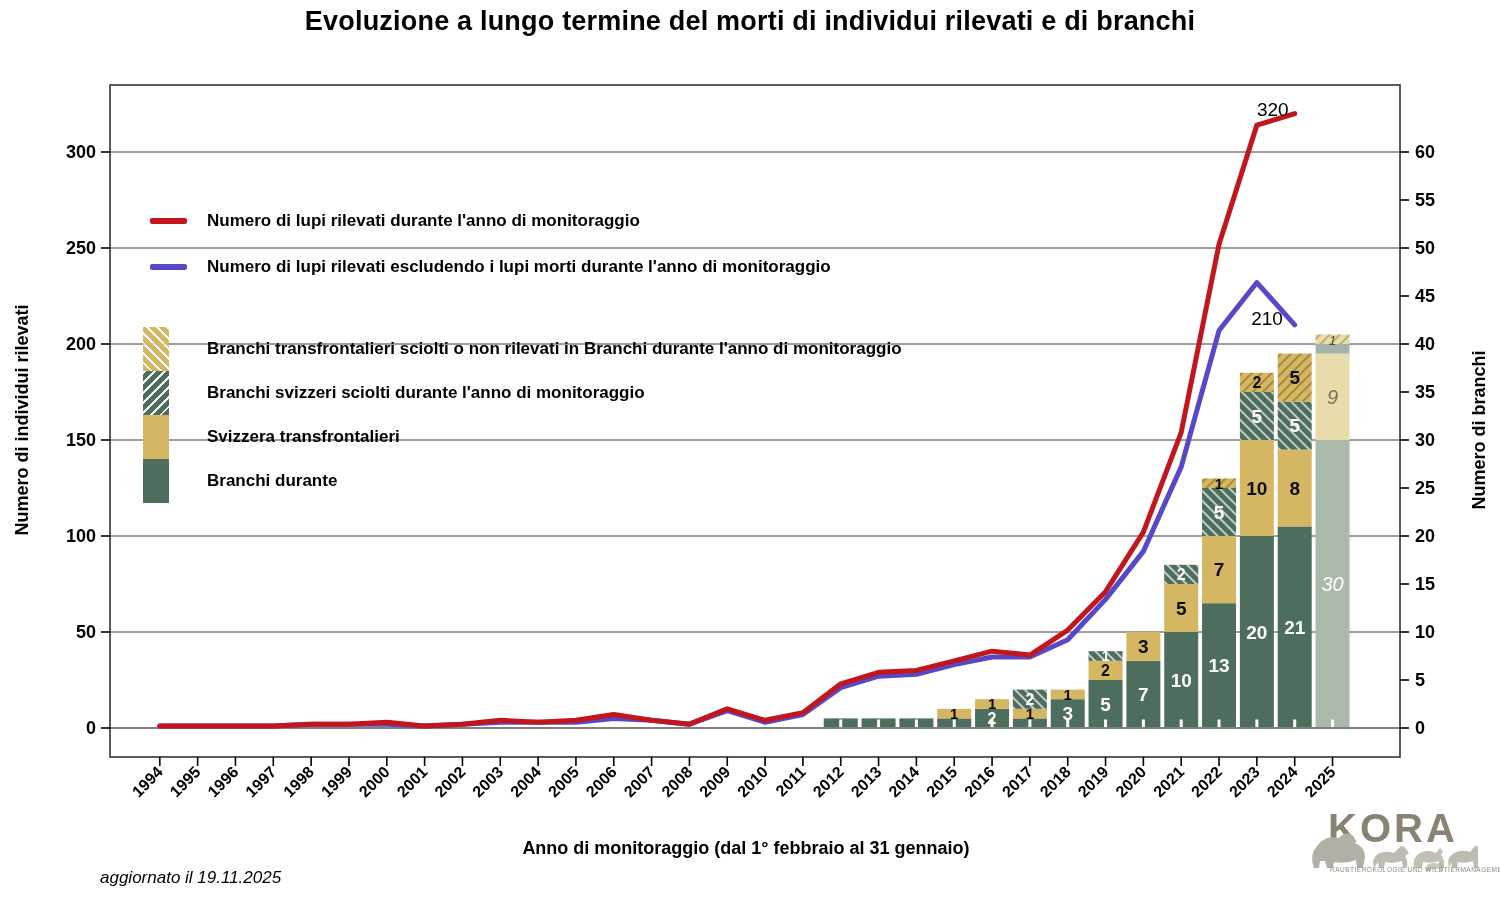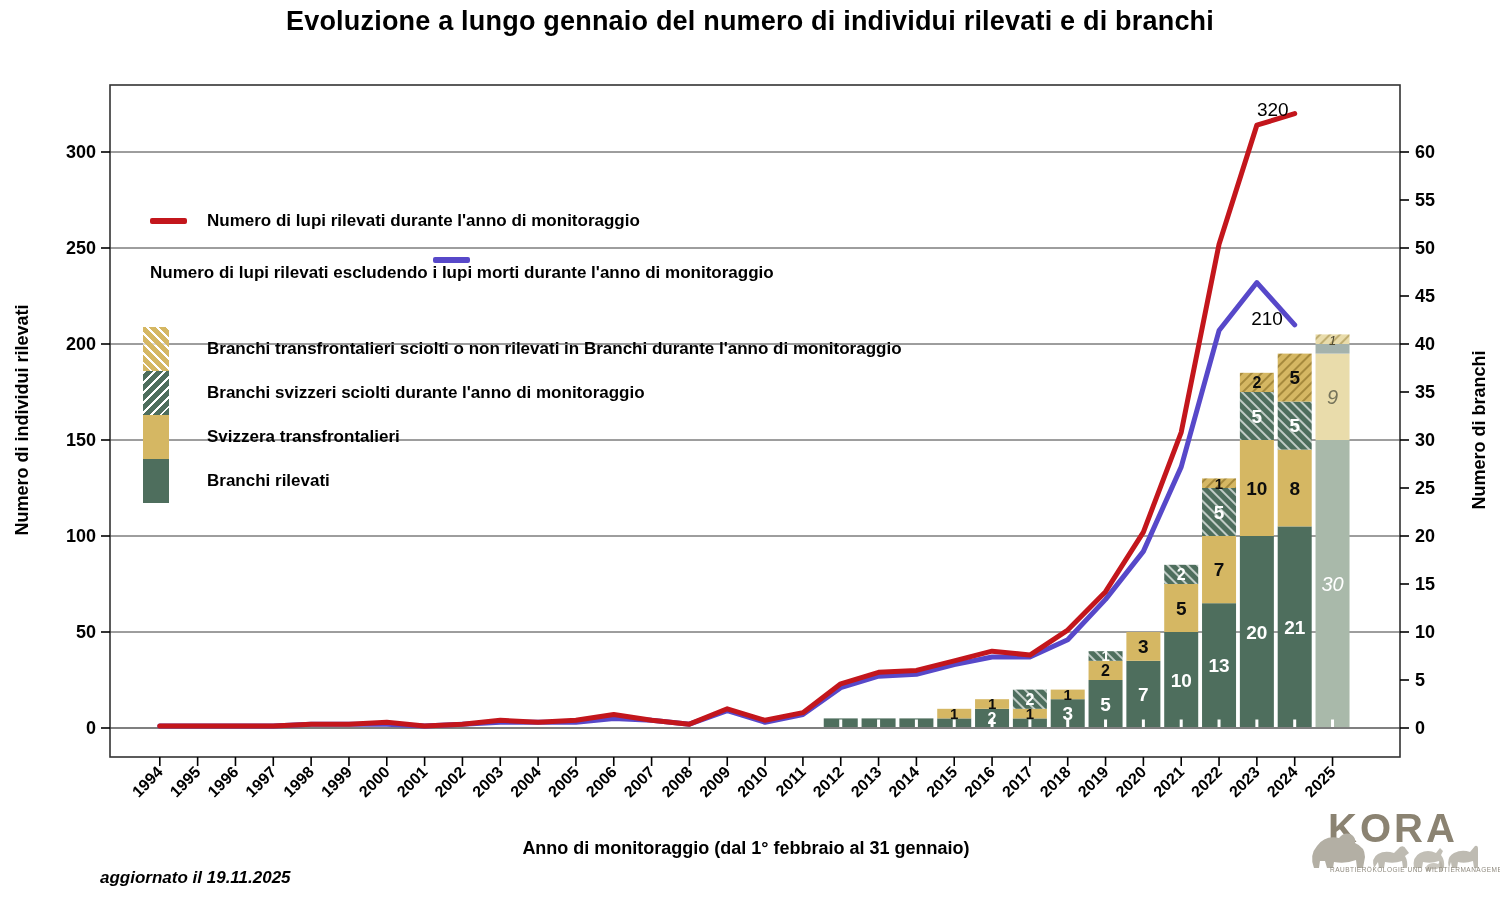--- a/index.html
+++ b/index.html
@@ -6,21 +6,21 @@
   #canvas{position:relative;width:1500px;height:900px;background:#fff;overflow:hidden;
           font-family:"Liberation Sans",sans-serif;color:#000;}
   #chart-svg{position:absolute;left:0;top:0;}
   .page-title{position:absolute;left:0;top:6px;width:1500px;text-align:center;
               font-size:27px;font-weight:bold;letter-spacing:.2px;}
   .axis-title{position:absolute;font-size:18px;font-weight:bold;white-space:nowrap;}
   #left-axis-title{left:22px;top:420px;transform:translate(-50%,-50%) rotate(-90deg);}
   #right-axis-title{left:1479px;top:430px;transform:translate(-50%,-50%) rotate(-90deg);}
   .x-axis-title{position:absolute;left:101px;top:838px;width:1290px;text-align:center;
                 font-size:18px;font-weight:bold;}
-  .updated-note{position:absolute;left:100px;top:868px;font-size:17px;font-style:italic;font-weight:bold;}
+  .updated-note{position:absolute;left:100px;top:868px;font-size:17px;font-style:italic;}
   
   .legend-line-item{position:absolute;left:150px;height:20px;display:flex;align-items:center;margin-top:7px;}
   .legend-line-swatch{width:37px;height:6px;border-radius:2px;margin-right:20px;flex:0 0 auto;}
   .legend-line-item span{font-size:17px;font-weight:bold;white-space:nowrap;}
   .legend-bars{position:absolute;left:143px;top:327px;}
   .legend-bar-row{position:relative;height:44px;}
   .legend-bar-swatch{position:absolute;left:0;top:0;width:26px;height:44px;}
   .legend-bar-row span{position:absolute;left:64px;top:50%;transform:translateY(-50%);
                        font-size:17px;font-weight:bold;white-space:nowrap;}
   .sw-gold{background:#d5b763;}
@@ -33,21 +33,21 @@
              letter-spacing:3px;color:#8b8372;}
   .logo-caption{position:absolute;left:22px;top:60px;font-size:6.5px;color:#8f8a7e;
                 letter-spacing:.5px;white-space:nowrap;}
   .logo-animals{position:absolute;left:0;top:24px;}
 </style>
 </head>
 <body>
 
 <div id="canvas">
 
-  <div class="page-title">Evoluzione a lungo gennaio del numero di individui rilevati e di branchi</div>
+  <div class="page-title">Evoluzione a lungo termine del morti di individui rilevati e di branchi</div>
 
   <svg id="chart-svg" width="1500" height="900" viewBox="0 0 1500 900">
       <defs>
         <pattern id="hGreen" patternUnits="userSpaceOnUse" width="7" height="7" patternTransform="rotate(45)">
           <rect width="7" height="7" fill="#4e6e5d"></rect>
           <rect width="7" height="2" fill="rgba(255,255,255,0.65)"></rect>
         </pattern>
         <pattern id="hGold" patternUnits="userSpaceOnUse" width="7" height="7" patternTransform="rotate(-45)">
           <rect width="7" height="7" fill="#d5b763"></rect>
           <rect width="7" height="2" fill="#a5893c"></rect>
@@ -255,41 +255,41 @@
       <text x="1332.53" y="344.6" font-family="&quot;Liberation Sans&quot;,sans-serif" font-size="13" font-weight="normal" font-style="italic" text-anchor="middle" fill="#4f4a33">1</text>
     </svg>
 
   <div class="axis-title" id="left-axis-title">Numero di individui rilevati</div>
   <div class="axis-title" id="right-axis-title">Numero di branchi</div>
 
   <div class="legend-line-item" id="legend-line-0" style="top: 204px;">
     <div class="legend-line-swatch" id="legend-line-swatch-0" style="background: rgb(195, 22, 28);"></div>
     <span>Numero di lupi rilevati durante l'anno di monitoraggio</span>
   </div>
-  <div class="legend-line-item" id="legend-line-1" style="top: 250px; flex-direction: column;">
+  <div class="legend-line-item" id="legend-line-1" style="top: 250px;">
     <div class="legend-line-swatch" id="legend-line-swatch-1" style="background: rgb(87, 72, 201);"></div>
     <span>Numero di lupi rilevati escludendo i lupi morti durante l'anno di monitoraggio</span>
   </div>
 
   <div class="legend-bars">
     <div class="legend-bar-row">
       <div class="legend-bar-swatch sw-gold-hatched"></div>
       <span>Branchi transfrontalieri sciolti o non rilevati in Branchi durante l'anno di monitoraggio</span>
     </div>
     <div class="legend-bar-row">
       <div class="legend-bar-swatch sw-green-hatched"></div>
       <span>Branchi svizzeri sciolti durante l'anno di monitoraggio</span>
     </div>
     <div class="legend-bar-row">
       <div class="legend-bar-swatch sw-gold"></div>
       <span>Svizzera transfrontalieri</span>
     </div>
     <div class="legend-bar-row">
       <div class="legend-bar-swatch sw-green"></div>
-      <span>Branchi rilevati</span>
+      <span>Branchi durante</span>
     </div>
   </div>
 
   <div class="x-axis-title">Anno di monitoraggio (dal 1° febbraio al 31 gennaio)</div>
   <div class="updated-note">aggiornato il 19.11.2025</div>
 
   <div class="logo">
     <div class="logo-text">KORA</div>
     <svg class="logo-animals" width="170" height="42" viewBox="0 0 170 42">
       <g fill="#b3afa4">

